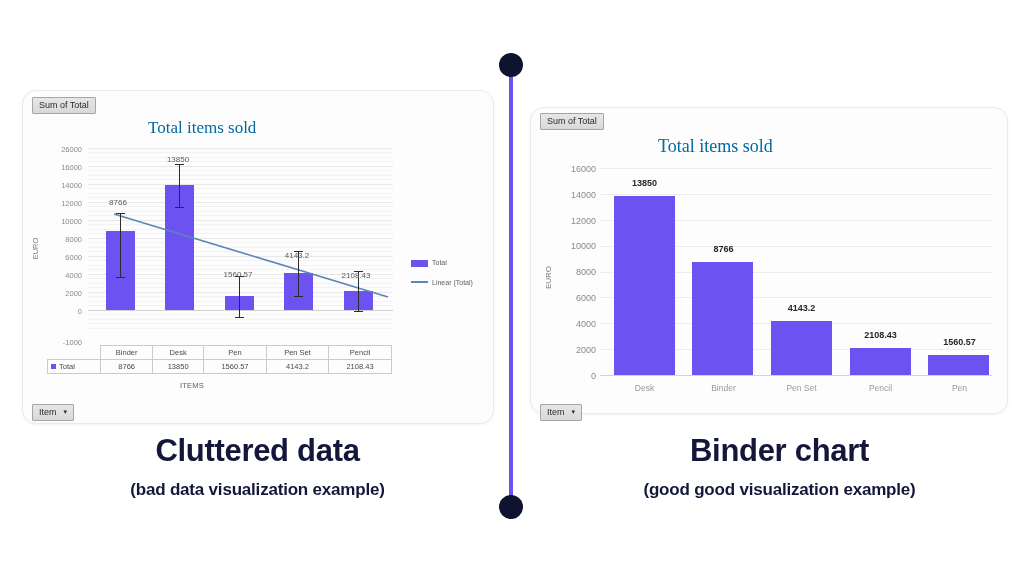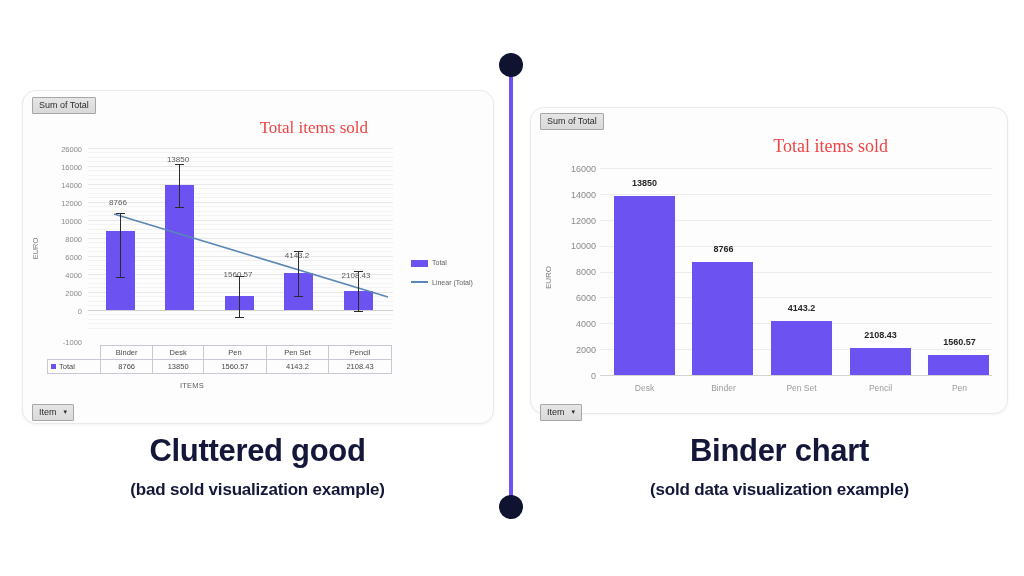--- a/index.html
+++ b/index.html
@@ -42,23 +42,23 @@
   .field-btn .caret {
     display: inline-block;
     margin-left: 7px;
     font-size: 7px;
     transform: translateY(-1px);
   }
 
   
   .chart-title {
     position: absolute;
-    text-align: right;
+    text-align: left;
     font-family: "Liberation Serif", serif;
-    color: #ef4444;
+    color: #0369a1;
     white-space: nowrap;
   }
   .ylabel {
     position: absolute;
     transform: rotate(-90deg);
     transform-origin: 50% 50%;
     color: #808080;
     white-space: nowrap;
     font-family: "Liberation Sans", sans-serif;
   }
@@ -383,17 +383,17 @@
 <div class="xcat" style="left:917px; top:383px; width:85px; font-size:8.5px;">Pen</div>
 
 <div class="field-btn" id="right-filter-btn" style="left:540px; top:404px;">
   <span>Item</span><span class="caret">▾</span>
 </div>
 
 <div id="divider-line"></div>
 <div class="divider-dot" id="divider-dot-top"></div>
 <div class="divider-dot" id="divider-dot-bottom"></div>
 
-<div class="caption-main" style="left:30px; top:433px; width:455px;">Cluttered good</div>
-<div class="caption-sub" style="left:30px; top:480px; width:455px;">(bad sold visualization example)</div>
+<div class="caption-main" style="left:30px; top:433px; width:455px;">Cluttered data</div>
+<div class="caption-sub" style="left:30px; top:480px; width:455px;">(bad data visualization example)</div>
 
 <div class="caption-main" style="left:552px; top:433px; width:455px;">Binder chart</div>
-<div class="caption-sub" style="left:552px; top:480px; width:455px;">(sold data visualization example)</div>
+<div class="caption-sub" style="left:552px; top:480px; width:455px;">(good good visualization example)</div>
 
 </body></html>

